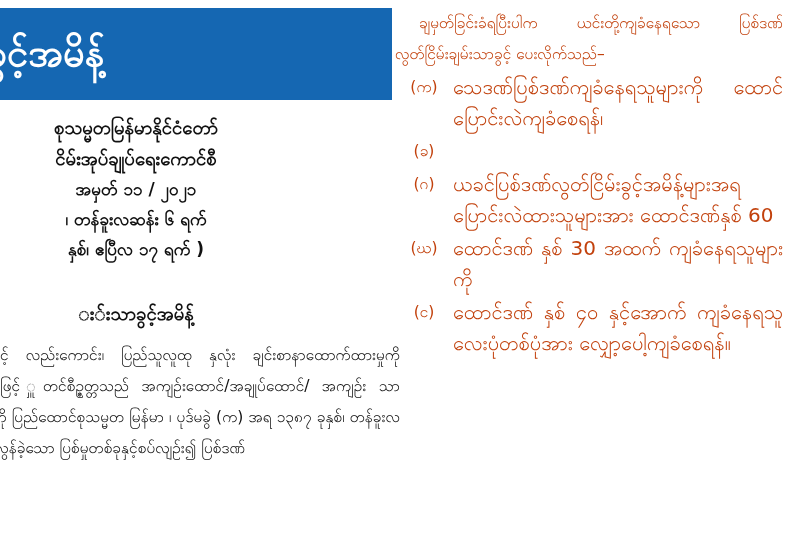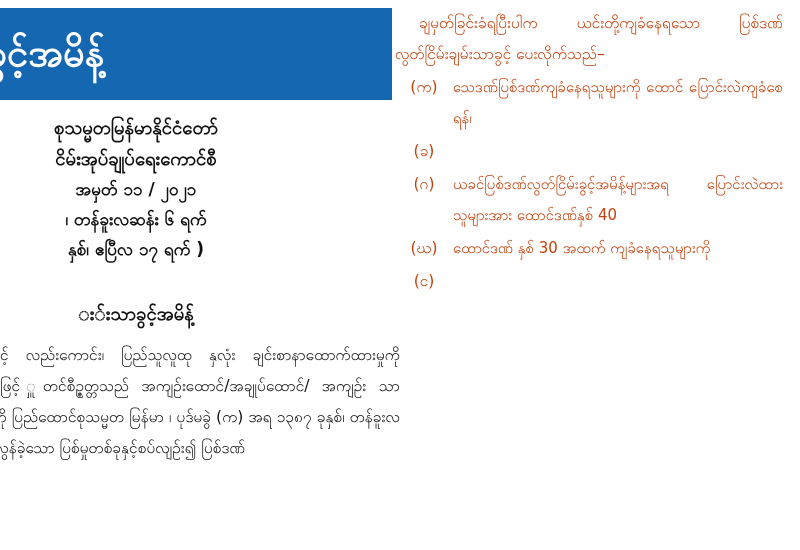--- a/index.html
+++ b/index.html
@@ -129,21 +129,21 @@
   }
   .item-marker {
     flex: 0 0 58px;
     text-align: center;
     font-size: 15.5px;
     line-height: 31px;
   }
   .item-text {
     flex: 1 1 auto;
     text-align: justify;
-    font-size: 15px;
+    font-size: 20px;
     line-height: 31px;
   }
 </style>
 </head>
 <body>
 
 <div class="page">
 
   <div class="left-col">
 
@@ -174,26 +174,27 @@
     <ul class="items">
       <li class="item">
         <span class="item-marker">(က)</span>
         <span class="item-text">သေဒဏ်ပြစ်ဒဏ်ကျခံနေရသူများကို ထောင် ပြောင်းလဲကျခံစေရန်၊</span>
       </li>
       <li class="item">
         <span class="item-marker">(ခ)</span>
       </li>
       <li class="item">
         <span class="item-marker">(ဂ)</span>
-        <span class="item-text">ယခင်ပြစ်ဒဏ်လွတ်ငြိမ်းခွင့်အမိန့်များအရ ပြောင်းလဲထားသူများအား ထောင်ဒဏ်နှစ် 40</span>
+        <span class="item-text">ယခင်ပြစ်ဒဏ်လွတ်ငြိမ်းခွင့်အမိန့်များအရ ပြောင်းလဲထားသူများအား ထောင်ဒဏ်နှစ် 60</span>
       </li>
       <li class="item">
         <span class="item-marker">(ဃ)</span>
         <span class="item-text">ထောင်ဒဏ် နှစ် 30 အထက် ကျခံနေရသူများကို</span>
       </li>
       <li class="item">
         <span class="item-marker">(င)</span>
+        <span class="item-text">ထောင်ဒဏ် နှစ် ၄၀ နှင့်အောက် ကျခံနေရသူ လေးပုံတစ်ပုံအား လျှော့ပေါ့ကျခံစေရန်။</span>
       </li>
     </ul>
 
   </div>
 
 </div>
 
 </body></html>

